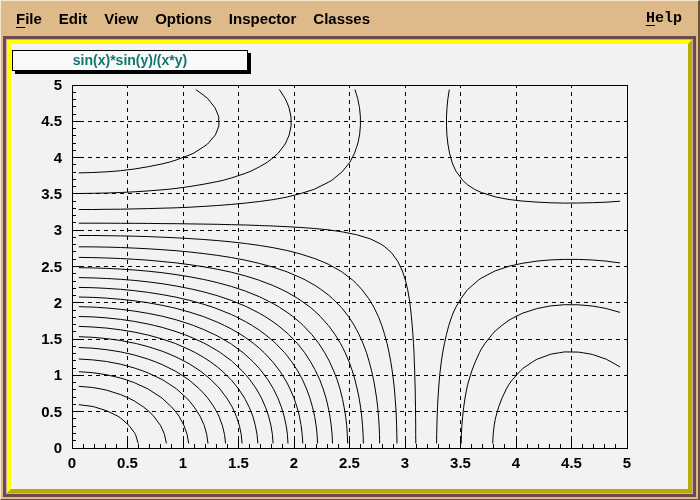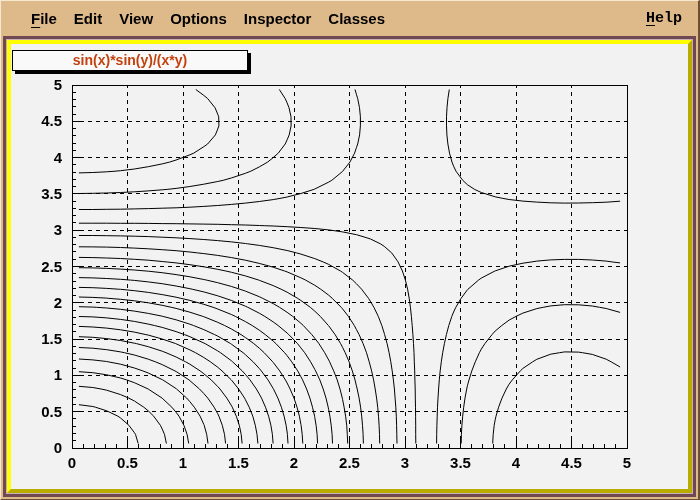--- a/index.html
+++ b/index.html
@@ -1,31 +1,31 @@
 <!DOCTYPE html>
 <html><head>
 <meta charset="utf-8">
 <style>
   html,body{margin:0;padding:0;background:#777;}
   .window{position:relative;width:700px;height:500px;background:#DEB98A;box-sizing:border-box;
     border:1px solid;border-color:#F6E8D0 #6E5038 #6E5038 #F6E8D0;border-right-width:2px;
     font-family:"Liberation Sans",sans-serif;overflow:hidden;}
-  .menubar{position:absolute;top:0;left:16px;right:0;height:35px;display:flex;align-items:center;
+  .menubar{position:absolute;top:0;left:1px;right:0;height:35px;display:flex;align-items:center;
     gap:17px;padding:0 16px 0 14px;font-size:15px;font-weight:bold;color:#000;}
   .menu-item{cursor:default;white-space:nowrap;}
   .menu-item.right{margin-left:auto;font-family:Liberation Mono, monospace;}
   .hot{text-decoration:underline;text-underline-offset:3px;}
   .canvas-frame{position:absolute;left:2px;right:2px;top:35px;bottom:2px;border:3px solid #6F4852;}
   .frame-pink{width:100%;height:100%;box-sizing:border-box;border:1px solid #C9AEB4;}
   .frame-yellow{width:100%;height:100%;box-sizing:border-box;border:4px solid;
     border-color:#FFFF00 #B8AC00 #B8AC00 #FFFF00;}
   .canvas{position:relative;width:100%;height:100%;background:#F2F2F2;overflow:hidden;}
   .plot-title{position:absolute;left:1px;top:6px;width:234px;height:19px;line-height:19px;
     text-align:center;background:#F9F9F9;border:1px solid #000;box-shadow:3px 3px 0 0 #000;
-    font-size:14px;font-weight:bold;color:#c2410c;}
+    font-size:14px;font-weight:bold;color:#0f766e;}
   #plot-svg{position:absolute;left:0;top:0;}
   #plot-svg text{font-family:"Liberation Sans",sans-serif;font-size:15px;font-weight:bold;fill:#000;}
 </style>
 </head>
 <body>
 
 <div class="window">
   <div class="menubar" id="menubar">
       <span class="menu-item"><span class="hot">F</span>ile</span>
       <span class="menu-item">Edit</span>

